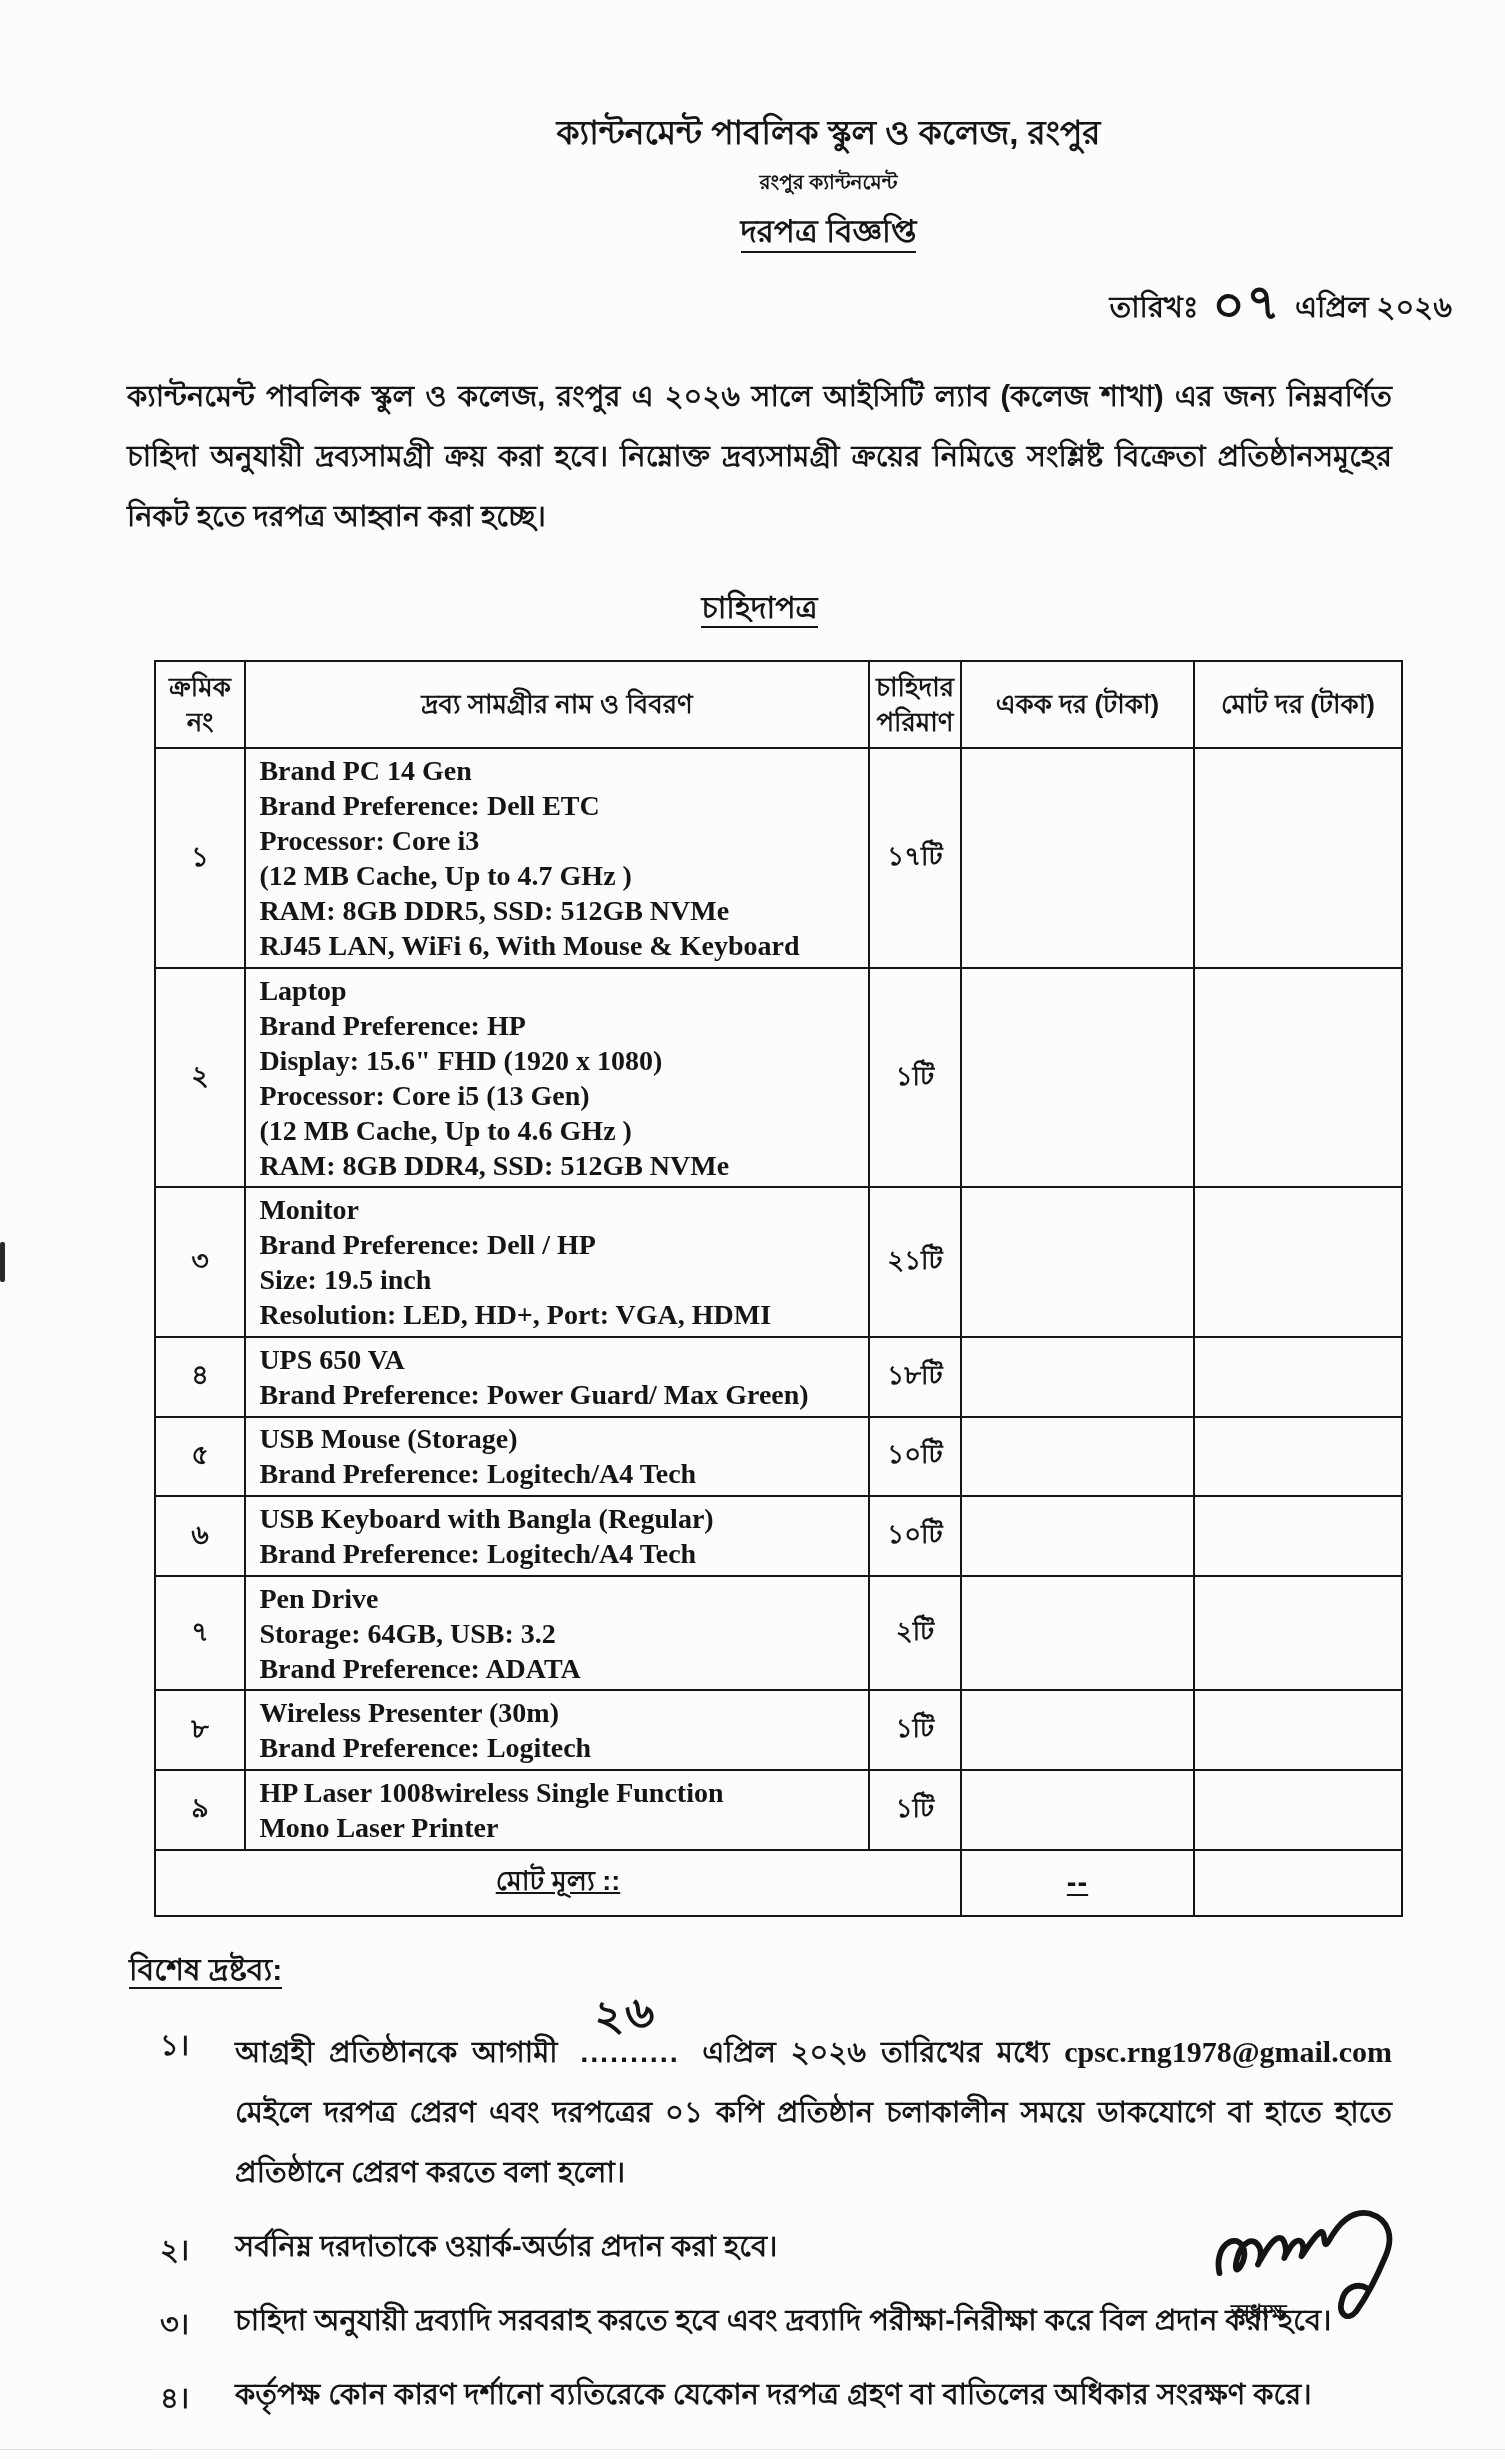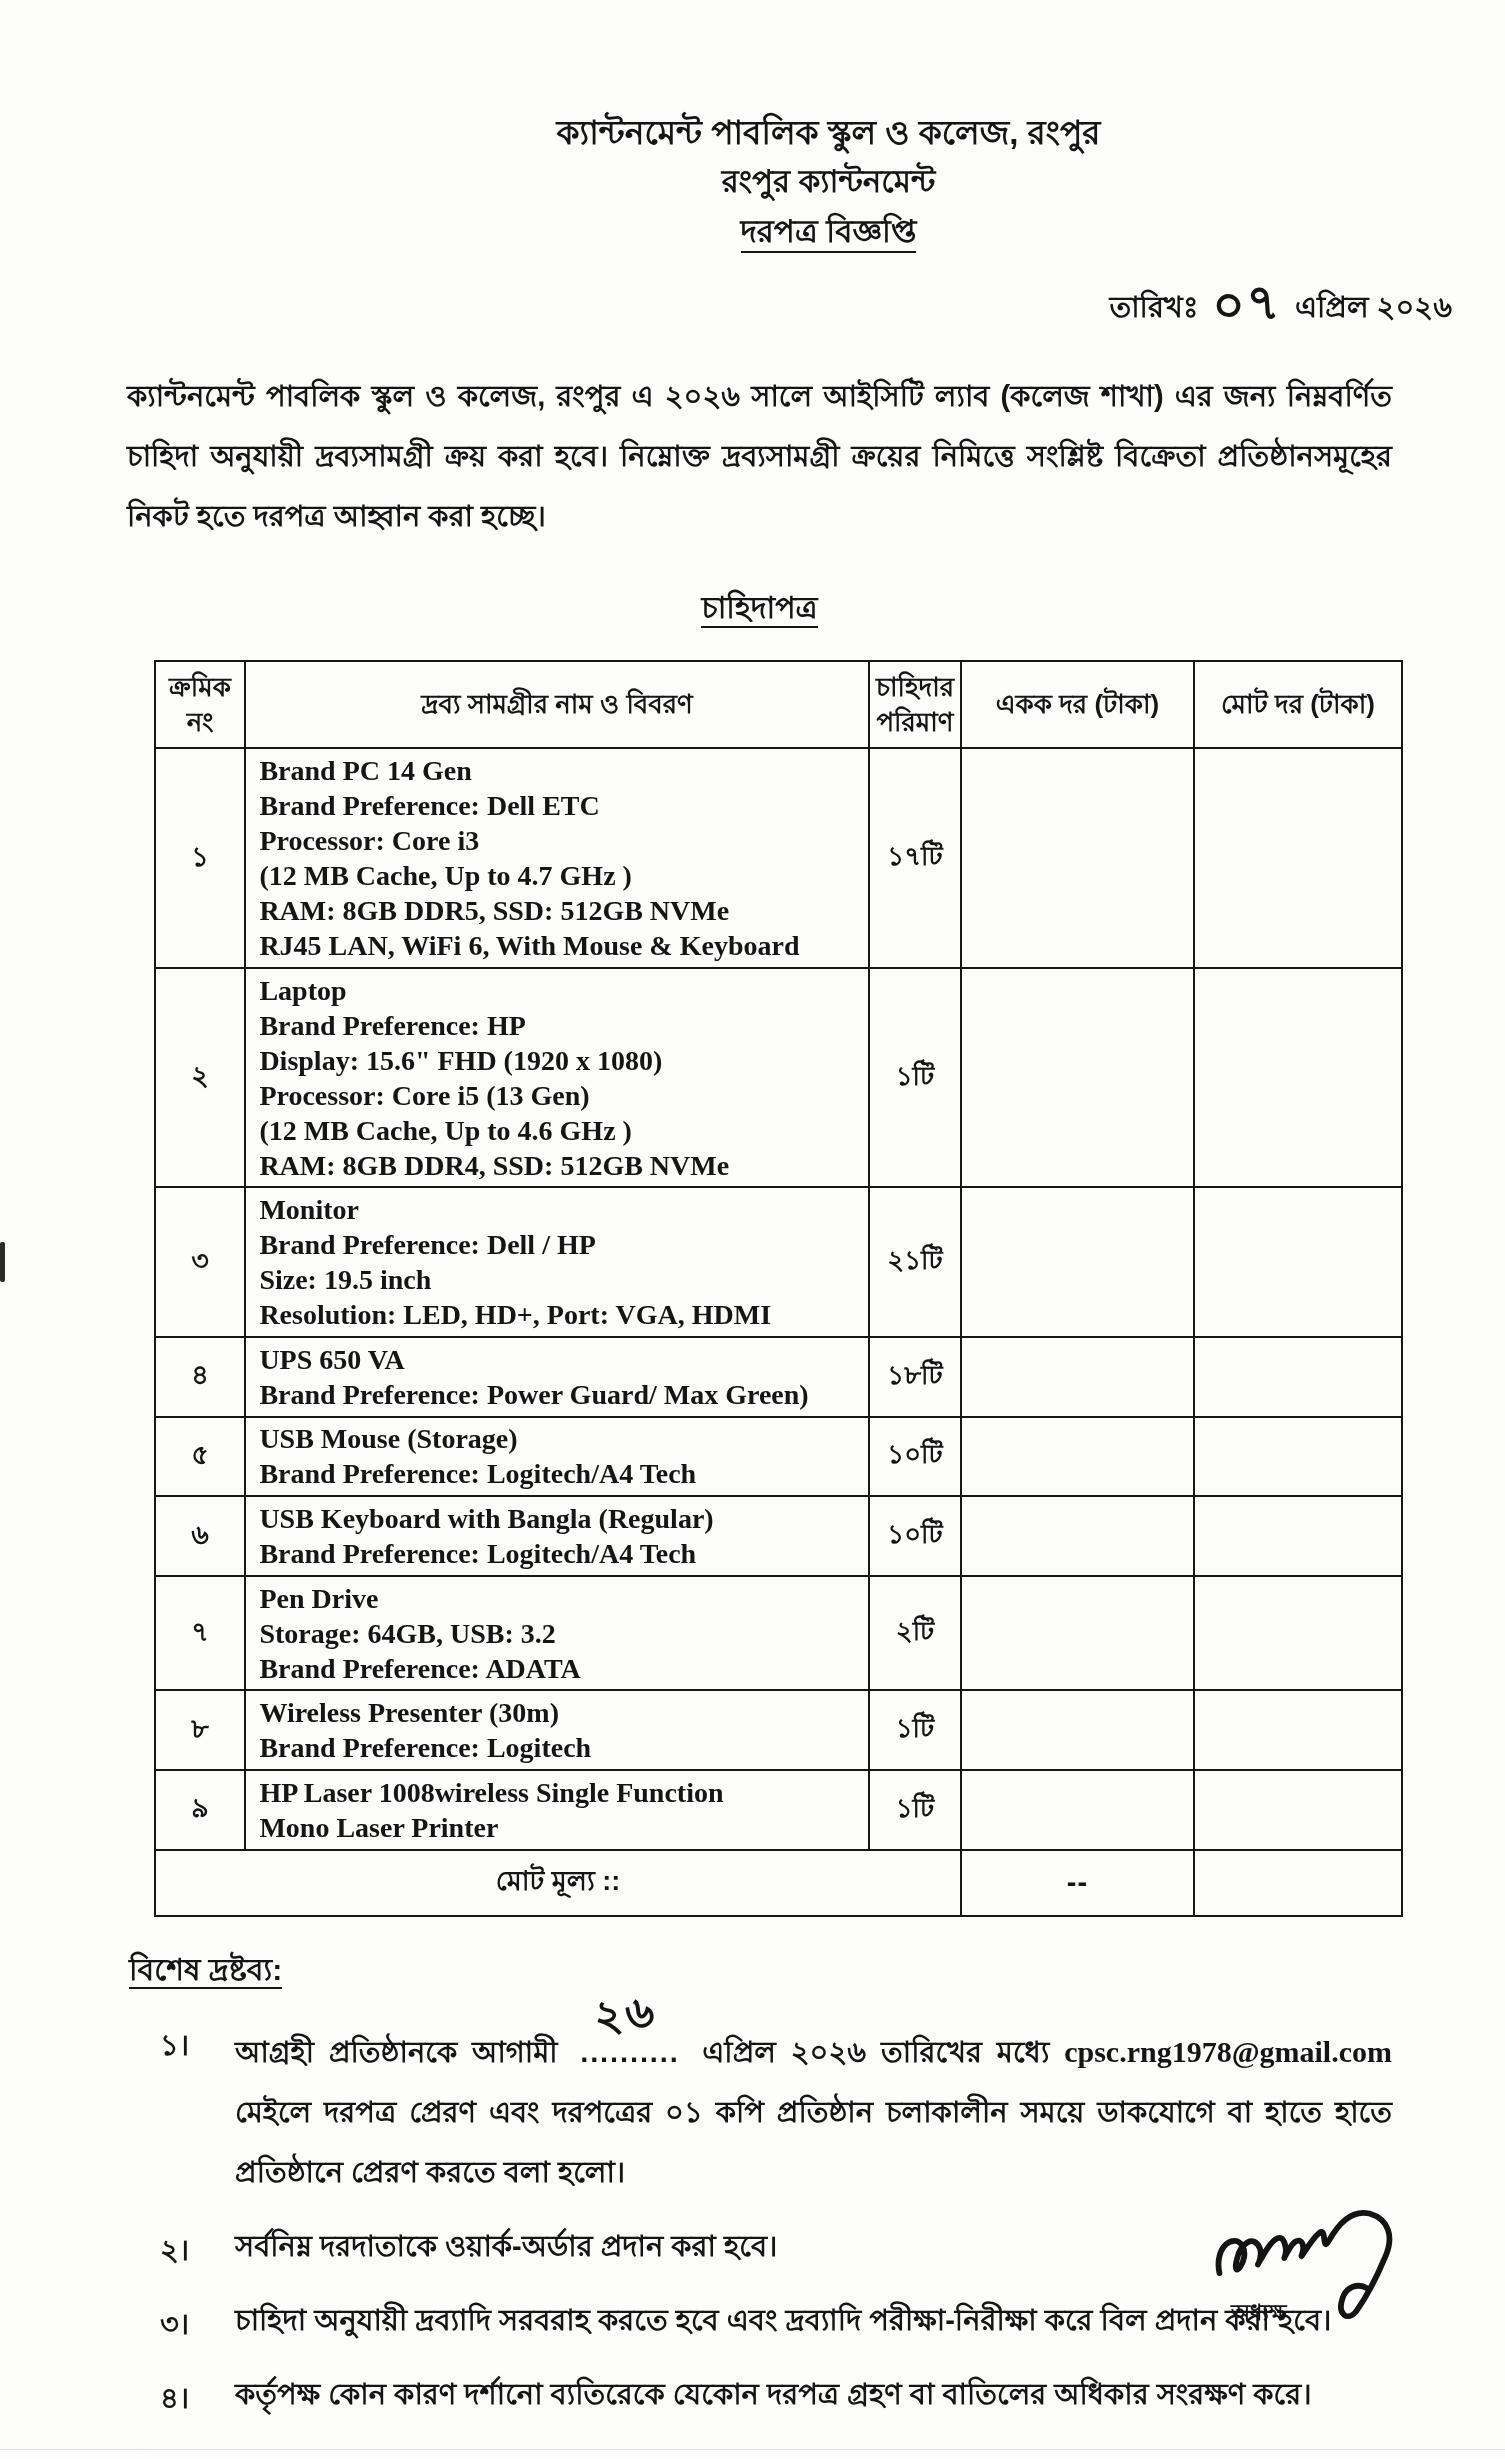--- a/index.html
+++ b/index.html
@@ -9,21 +9,21 @@
     background: #fcfcfb;
     color: #151515;
     font-family: "Liberation Sans", sans-serif;
     overflow: hidden;
   }
   .page { padding: 108px 113px 0 127px; position: relative; }
 
   
   .doc-header { text-align: center; transform: translateX(69px); }
   .doc-header .h-line1 { font-size: 33px; font-weight: 700; line-height: 50px; }
-  .doc-header .h-line2 { font-size: 31px; font-weight: 700; line-height: 48px; }
+  .doc-header .h-line2 { font-size: 20px; font-weight: 700; line-height: 48px; }
   .doc-header .h-line3 { font-size: 31px; font-weight: 700; line-height: 48px; margin-top: 1.9px; }
   .doc-header .h-line3 span { border-bottom: 2.9px solid #151515; padding-bottom: 1.9px; }
 
   
   .date-line { text-align: right; margin: 25px -60px 0 0; font-size: 29px; font-weight: 700; white-space: nowrap; }
   .hw-day {
     display: inline-block; font-size: 50px; font-weight: 700; line-height: 38px;
     transform: rotate(-4deg) translateY(3.8px); letter-spacing: 1.9px; margin: 0 5.8px;
   }
 
@@ -38,21 +38,21 @@
   table.demand col.col-desc   { width: 624px; }
   table.demand col.col-qty    { width: 92px; }
   table.demand col.col-unit   { width: 233px; }
   table.demand col.col-total  { width: 208px; }
   table.demand th, table.demand td { border: 2.9px solid #161616; vertical-align: middle; }
   table.demand th { font-size: 26px; font-weight: 700; padding: 7.7px 1.9px; line-height: 35px; }
   td.c-serial { text-align: center; font-size: 27px; font-weight: 700; }
   td.c-desc { padding: 3.8px 7.7px 3.8px 13.4px; border-radius: 23px; }
   .desc-line { font-family: "Liberation Serif", serif; font-weight: 700; font-size: 28px; line-height: 35px; white-space: nowrap; }
   td.c-qty { text-align: center; font-size: 26px; font-weight: 700; white-space: nowrap; }
-  tr.total-row td { height: 66px; }
+  tr.total-row td { height: 66px; text-decoration: underline; }
   td.total-label { text-align: center; font-size: 27px; font-weight: 700; }
   td.total-unit { text-align: center; font-size: 29px; font-weight: 700; letter-spacing: 1px; }
 
   
   .notes-heading { margin: 29px 0 0 1.9px; font-size: 30px; font-weight: 700; }
   .notes-heading span { border-bottom: 2.9px solid #151515; padding-bottom: 1px; }
   .note { display: flex; margin: 25px 0 0 33px; font-size: 29px; font-weight: 600; }
   .note .note-num { width: 75px; flex: 0 0 75px; }
   .note .note-body { flex: 1; line-height: 60px; text-align: justify; }
   .note.single .note-body { line-height: 38px; }

